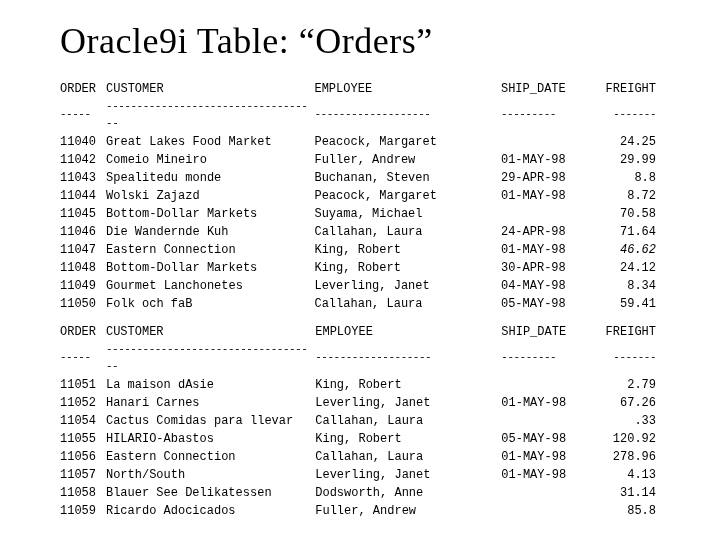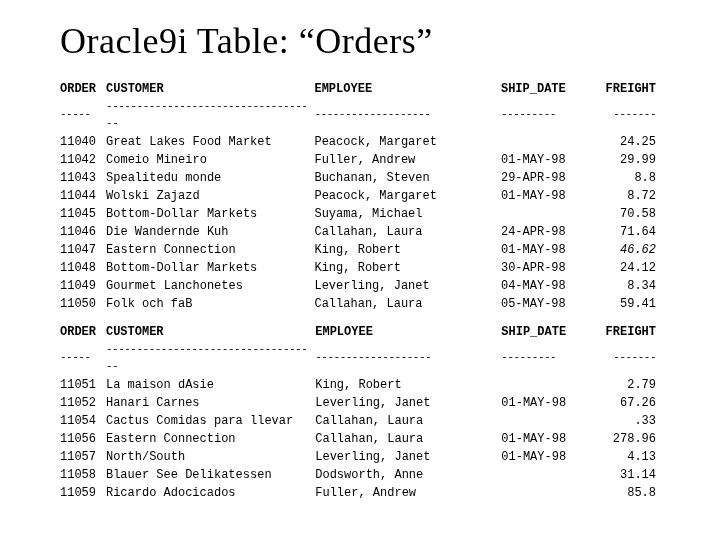--- a/index.html
+++ b/index.html
@@ -21,21 +21,21 @@
     .table-section {
       margin-bottom: 10px;
     }
     .data-table {
       width: 100%;
       border-collapse: collapse;
       font-size: 12px;
       line-height: 1.5;
     }
     .data-table thead tr.header-row td {
-      font-weight: bold;
+      font-weight: normal;
       padding: 0 4px 0 0;
       vertical-align: bottom;
     }
     .data-table thead tr.divider-row td {
       font-size: 11px;
       letter-spacing: -0.5px;
       padding: 0 4px 2px 0;
     }
     .data-table tbody tr td {
       padding: 0 4px 0 0;
@@ -180,20 +180,27 @@
             <td class="col-freight" style="text-align: right;">67.26</td>
           </tr>
           <tr>
             <td class="col-order">11054</td>
             <td class="col-customer">Cactus Comidas para llevar</td>
             <td class="col-employee">Callahan, Laura</td>
             <td class="col-ship_date"></td>
             <td class="col-freight" style="text-align: right;">.33</td>
           </tr>
           <tr>
+            <td class="col-order">11055</td>
+            <td class="col-customer">HILARIO-Abastos</td>
+            <td class="col-employee">King, Robert</td>
+            <td class="col-ship_date">05-MAY-98</td>
+            <td class="col-freight" style="text-align: right;">120.92</td>
+          </tr>
+          <tr>
             <td class="col-order">11056</td>
             <td class="col-customer">Eastern Connection</td>
             <td class="col-employee">Callahan, Laura</td>
             <td class="col-ship_date">01-MAY-98</td>
             <td class="col-freight" style="text-align: right;">278.96</td>
           </tr>
           <tr>
             <td class="col-order">11057</td>
             <td class="col-customer">North/South</td>
             <td class="col-employee">Leverling, Janet</td>

